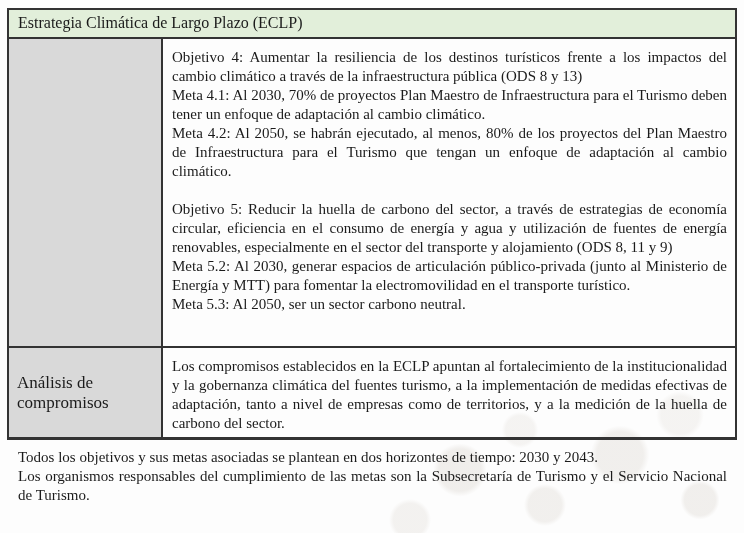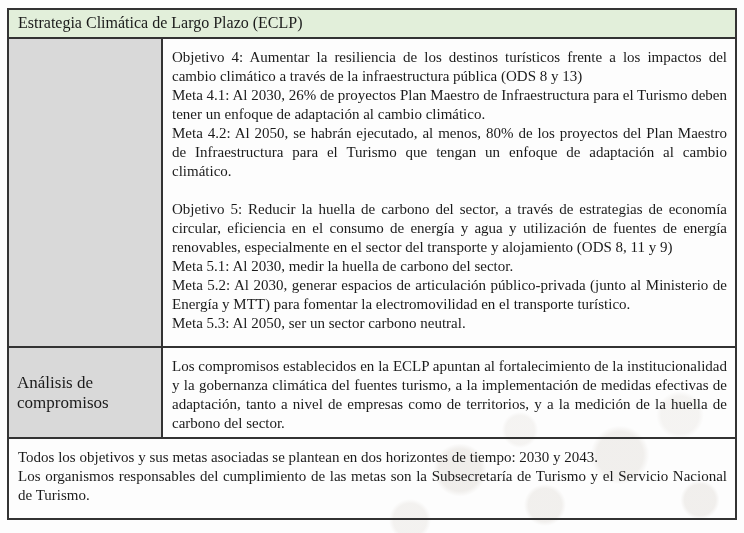--- a/index.html
+++ b/index.html
@@ -27,21 +27,21 @@
       radial-gradient(circle 42px at 620px 455px, rgba(170,158,142,.15) 0 55%, transparent 70%),
       radial-gradient(circle 28px at 700px 500px, rgba(170,158,142,.15) 0 55%, transparent 70%),
       radial-gradient(circle 34px at 680px 415px, rgba(170,158,142,.10) 0 55%, transparent 70%),
       radial-gradient(circle 26px at 520px 430px, rgba(170,158,142,.10) 0 55%, transparent 70%),
       radial-gradient(circle 30px at 410px 520px, rgba(170,158,142,.12) 0 55%, transparent 70%);
     z-index:0;
   }
   .eclp-table{
     position:absolute;
     left:7px;top:8px;
-    width:730px;height:512px;
+    width:730px;height:432px;
     border:2px solid var(--border);
     display:flex;
     flex-direction:column;
     z-index:1;
   }
   .table-header{
     height:29px;
     flex:0 0 29px;
     background:var(--header-bg);
     border-bottom:2px solid var(--border);
@@ -87,25 +87,24 @@
 <div class="watermark"></div>
 
 <div class="eclp-table">
 
   <div class="table-header">Estrategia Climática de Largo Plazo (ECLP)</div>
 
   <div class="table-row row-objetivos">
     <div class="cell-label"></div>
     <div class="cell-content">
       <p>Objetivo 4: Aumentar la resiliencia de los destinos turísticos frente a los impactos del cambio climático a través de la infraestructura pública (ODS 8 y 13)</p>
-      <p>Meta 4.1: Al 2030, 26% de proyectos Plan Maestro de Infraestructura para el Turismo deben tener un enfoque de adaptación al cambio climático.</p>
+      <p>Meta 4.1: Al 2030, 70% de proyectos Plan Maestro de Infraestructura para el Turismo deben tener un enfoque de adaptación al cambio climático.</p>
       <p>Meta 4.2: Al 2050, se habrán ejecutado, al menos, 80% de los proyectos del Plan Maestro de Infraestructura para el Turismo que tengan un enfoque de adaptación al cambio climático.</p>
       <p></p>
       <p>Objetivo 5: Reducir la huella de carbono del sector, a través de estrategias de economía circular, eficiencia en el consumo de energía y agua y utilización de fuentes de energía renovables, especialmente en el sector del transporte y alojamiento (ODS 8, 11 y 9)</p>
-      <p>Meta 5.1: Al 2030, medir la huella de carbono del sector.</p>
       <p>Meta 5.2: Al 2030, generar espacios de articulación público-privada (junto al Ministerio de Energía y MTT) para fomentar la electromovilidad en el transporte turístico.</p>
       <p>Meta 5.3: Al 2050, ser un sector carbono neutral.</p>
     </div>
   </div>
 
   <div class="table-row row-analisis">
     <div class="cell-label">Análisis de compromisos</div>
     <div class="cell-content">
       <p>Los compromisos establecidos en la ECLP apuntan al fortalecimiento de la institucionalidad y la gobernanza climática del fuentes turismo, a la implementación de medidas efectivas de adaptación, tanto a nivel de empresas como de territorios, y a la medición de la huella de carbono del sector.</p>
     </div>

